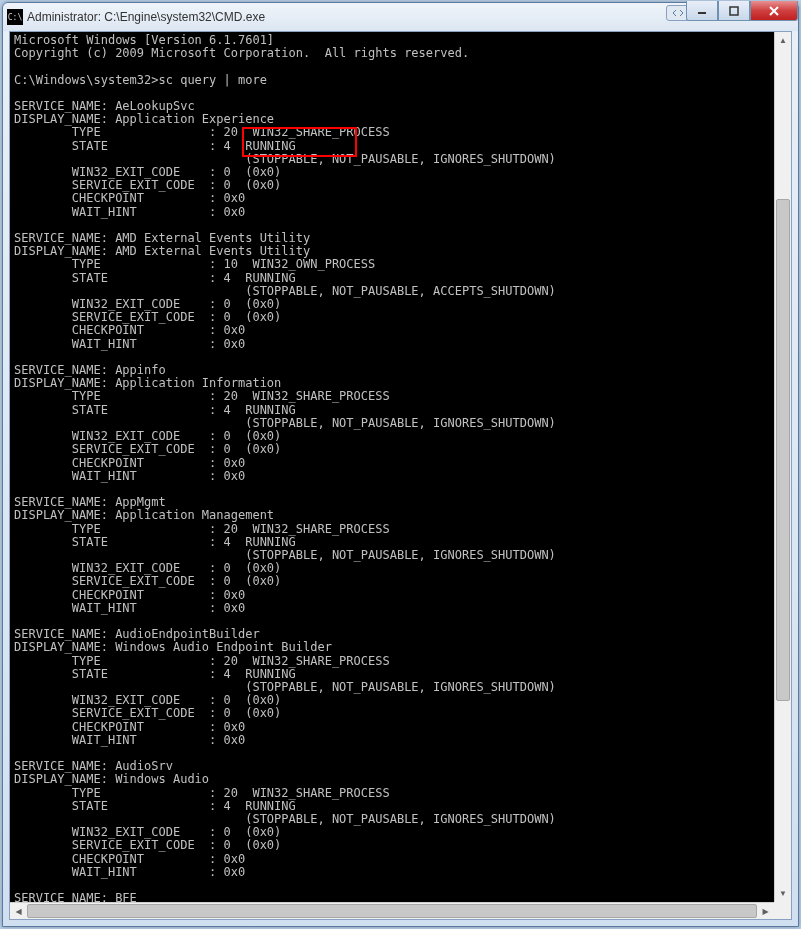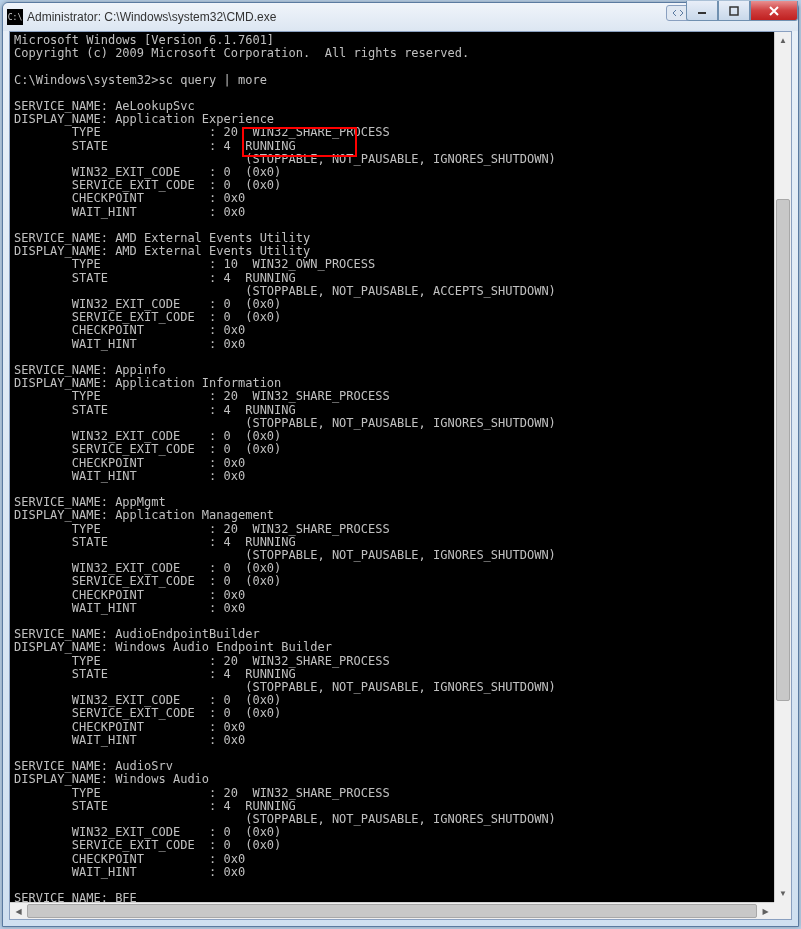--- a/index.html
+++ b/index.html
@@ -196,21 +196,21 @@
     border: 2px solid #ff0000;
     pointer-events: none;
   }
 </style>
 </head>
 <body>
 
 <div class="window">
   <div class="titlebar">
     <span class="title-icon">C:\</span>
-    <span class="title-text">Administrator: C:\Windows\system32\CMD.exe</span>
+    <span class="title-text">Administrator: C:\Engine\system32\CMD.exe</span>
     <div class="wc-extra">
       <svg width="12" height="8" viewBox="0 0 12 8">
           <path d="M1 4 L4 1 M1 4 L4 7 M11 4 L8 1 M11 4 L8 7" stroke="#5a7aa0" stroke-width="1" fill="none"></path>
         </svg>
     </div>
     <div class="window-controls">
       <div class="wc-btn min">
         <svg width="10" height="10">
             <line x1="1" y1="7" x2="9" y2="7" stroke="#333" stroke-width="2"></line>
           </svg>

